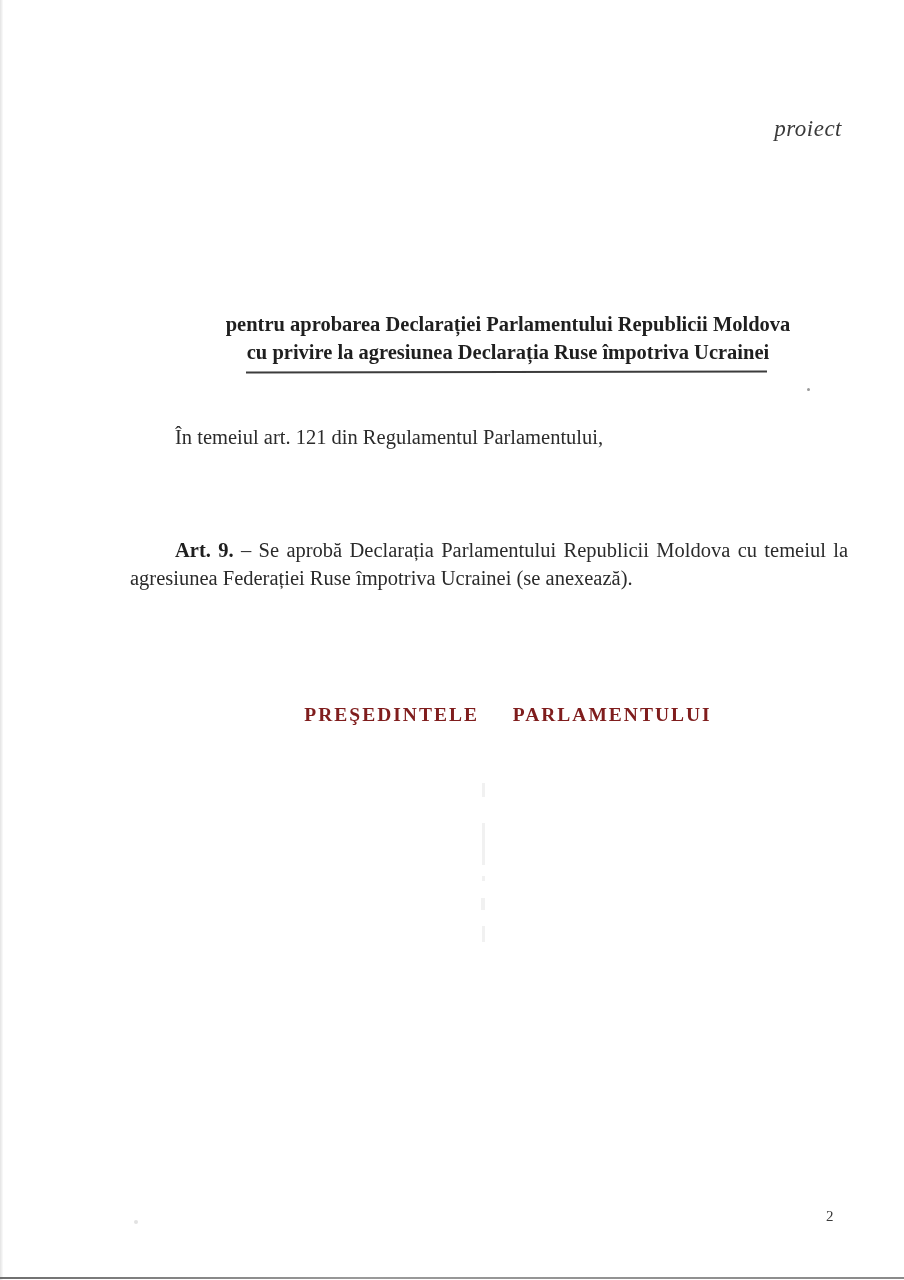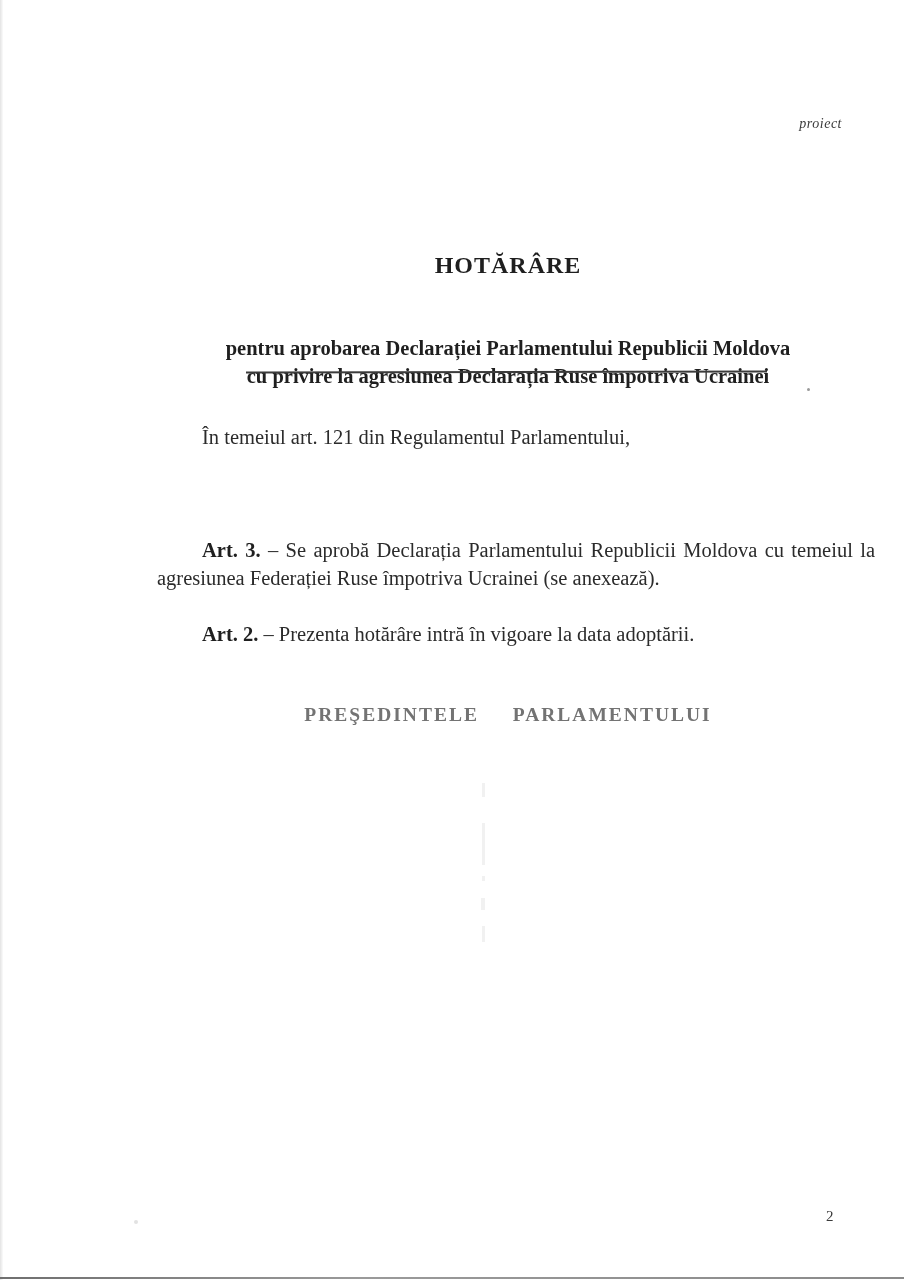--- a/index.html
+++ b/index.html
@@ -27,21 +27,21 @@
     position: absolute;
     left: 0; bottom: 1px;
     width: 100%; height: 2px;
     background: linear-gradient(to right, #6f6f6f, #9a9a9a 40%, #8a8a8a);
   }
   .proiect-tag {
     position: absolute;
     top: 116px;
     right: 62px;
     font-style: italic;
-    font-size: 14px;
+    font-size: 23px;
     letter-spacing: 0.5px;
     color: #3a3a3a;
   }
   .centered-band {
     position: absolute;
     left: 112px;
     right: 0;
     text-align: center;
   }
   .doc-title {
@@ -50,55 +50,53 @@
     font-weight: bold;
     letter-spacing: 1px;
     color: #1f1f1f;
   }
   .doc-subtitle {
     top: 310px;
     font-size: 20.5px;
     font-weight: bold;
     line-height: 28px;
     color: #1f1f1f;
-    margin-top: 24px;
   }
   .subtitle-rule {
     position: absolute;
     left: 246px;
     top: 371px;
     width: 521px;
     height: 2px;
     background: #3c3c3c;
     transform: rotate(-0.12deg);
   }
   .body-par {
     position: absolute;
     left: 130px;
     width: 718px;
     font-size: 20.5px;
     line-height: 28px;
     text-indent: 45px;
     text-align: justify;
     color: #2b2b2b;
-    margin-left: 27px;
   }
   .par-1 { top: 423px; }
   .par-2 { top: 479px; }
   .art-1 { top: 536px; }
   .art-2 { top: 620px; }
   .art-label { font-weight: bold; color: #1f1f1f; }
   .signature-title {
     top: 704px;
     font-size: 19.5px;
     font-weight: bold;
     letter-spacing: 2px;
     word-spacing: 10px;
     white-space: pre-wrap;
-    color: #737373;
+    color: #7f1d1d;
   }
   .page-number {
     position: absolute;
     left: 826px;
     top: 1208px;
     font-size: 15px;
     color: #3a3a3a;
   }
   
   .artifact {
@@ -115,35 +113,33 @@
 </style>
 </head>
 <body>
 
 <div class="scan-page">
 
   <div class="edge-left"></div>
 
   <div class="proiect-tag">proiect</div>
 
-  <div class="centered-band doc-title">HOTĂRÂRE</div>
 
   <div class="centered-band doc-subtitle">
     <div>pentru aprobarea Declarației Parlamentului Republicii Moldova</div>
     <div>cu privire la agresiunea Declarația Ruse împotriva Ucrainei</div>
   </div>
 
   <div class="subtitle-rule"></div>
 
   <div class="body-par par-1">În temeiul art. 121 din Regulamentul Parlamentului,</div>
 
 
-  <div class="body-par art-1"><span class="art-label">Art. 3.</span><span> – Se aprobă Declarația Parlamentului Republicii Moldova cu temeiul la agresiunea Federației Ruse împotriva Ucrainei (se anexează).</span></div>
+  <div class="body-par art-1"><span class="art-label">Art. 9.</span><span> – Se aprobă Declarația Parlamentului Republicii Moldova cu temeiul la agresiunea Federației Ruse împotriva Ucrainei (se anexează).</span></div>
 
-  <div class="body-par art-2"><span class="art-label">Art. 2.</span><span> – Prezenta hotărâre intră în vigoare la data adoptării.</span></div>
 
   <div class="centered-band signature-title">PREŞEDINTELE  PARLAMENTULUI</div>
 
   <div class="page-number">2</div>
 
   <div class="artifact art-v1"></div>
   <div class="artifact art-v2"></div>
   <div class="artifact art-v3"></div>
   <div class="artifact art-v4"></div>
   <div class="artifact art-v5"></div>

